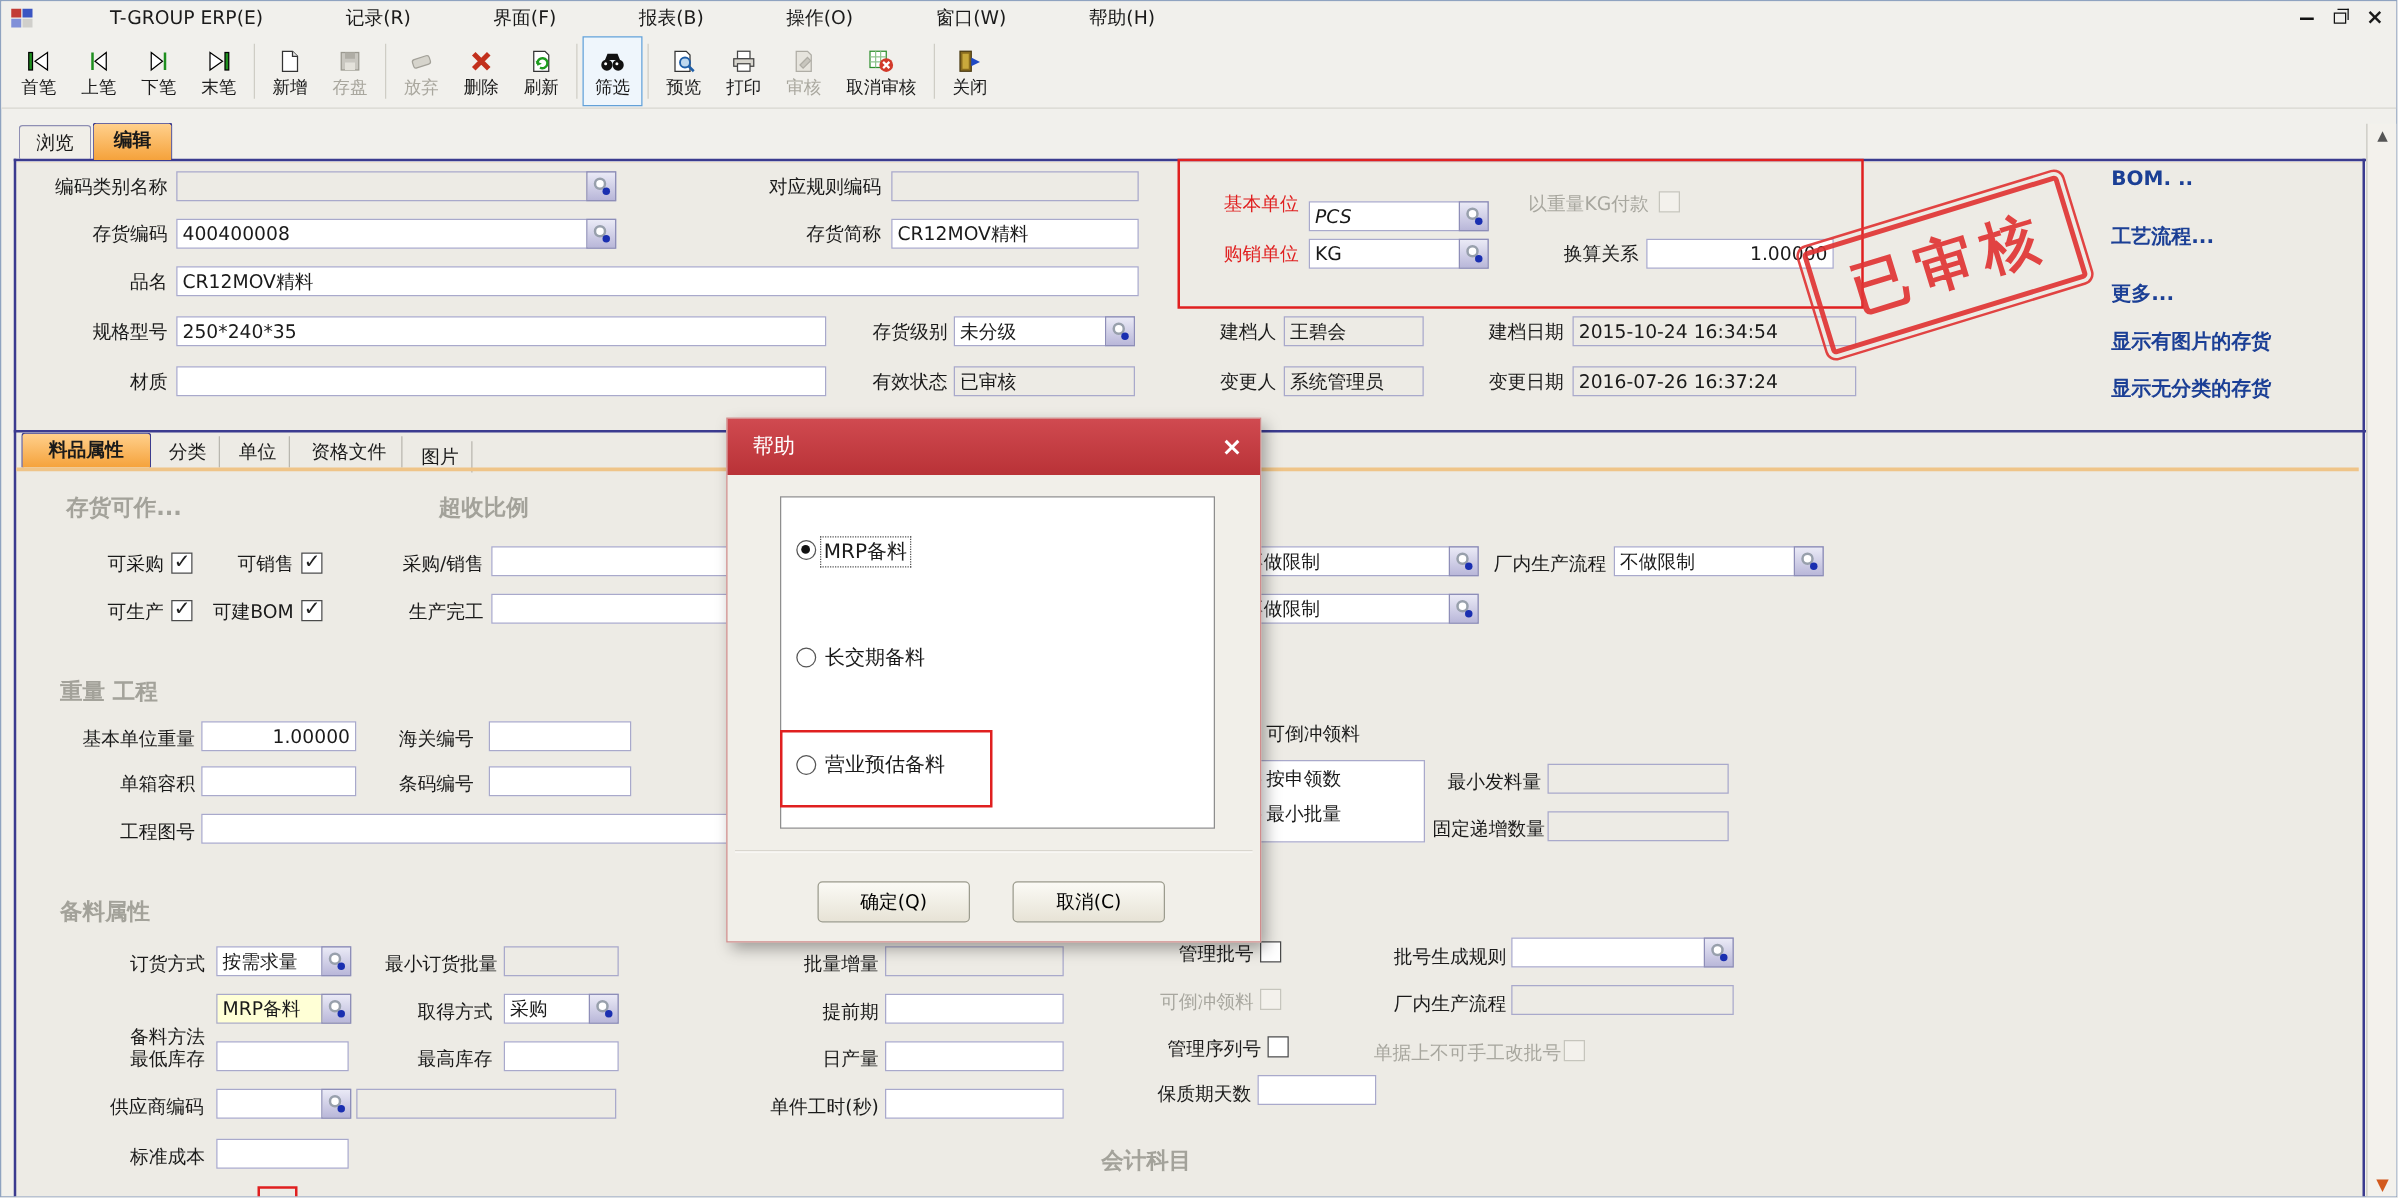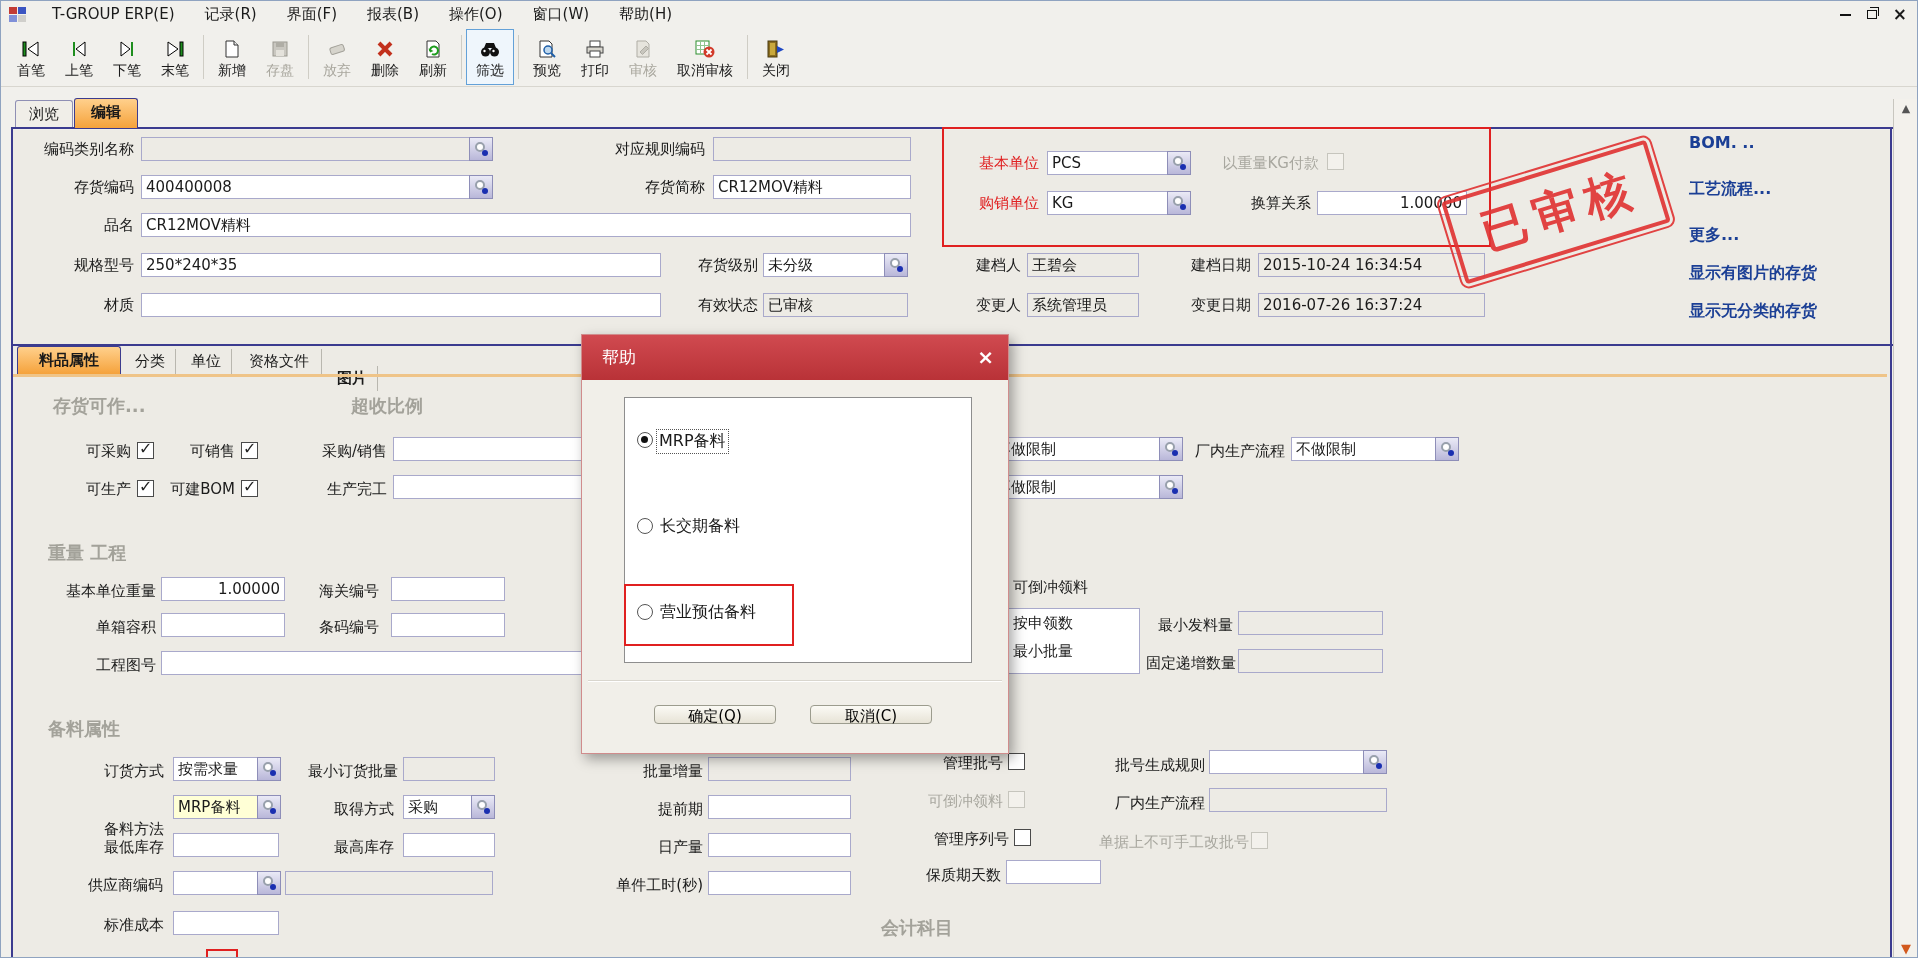--- a/index.html
+++ b/index.html
@@ -1,21 +1,21 @@
 <!DOCTYPE html>
 <html><head>
 <meta charset="utf-8">
 <style>
   html,body{margin:0;padding:0;}
   .screen{position:relative;width:1918px;height:958px;background:#F1F0EC;
     border:1px solid #8FA3C0;box-sizing:border-box;overflow:hidden;
     font-family:"DejaVu Sans","Liberation Sans",sans-serif;color:#1A1A1A;}
   
   .menubar{position:absolute;left:0;top:0;width:100%;height:27px;background:#F1F0EC;
-    display:flex;align-items:center;font-size:15px;}
+    display:flex;align-items:center;font-size:15px;gap:36px;}
   .appicon{position:relative;width:18px;height:16px;margin:0 10px 0 8px;}
   .appicon i{position:absolute;width:8px;height:7px;}
   .mi{padding:0 15px;line-height:27px;cursor:default;white-space:nowrap;}
   .winctl{position:absolute;right:10px;top:0;height:27px;display:flex;align-items:center;gap:16px;}
   .wmin{width:11px;height:2px;background:#111;}
   .wres{width:10px;height:9px;border:1.5px solid #111;box-sizing:border-box;position:relative;}
   .wres::before{content:"";position:absolute;left:2px;top:-4px;width:8px;height:8px;border:1.5px solid #111;border-bottom:none;border-left:none;}
   .wclose{font-size:17px;font-weight:bold;line-height:27px;}
   
   .toolbar{position:absolute;left:0;top:27px;width:100%;height:59px;background:#F1F0EC;
@@ -73,21 +73,21 @@
   
   .dialog{position:absolute;left:580px;top:333px;width:428px;height:420px;z-index:50;
     background:#F1EFE9;border:1px solid #D08C8C;box-shadow:4px 5px 12px rgba(0,0,0,.35);box-sizing:border-box;}
   .dlg-title{position:absolute;left:0;top:0;width:100%;height:45px;
     background:linear-gradient(180deg,#D04A50,#B93237);color:#fff;font-size:17px;line-height:45px;box-sizing:border-box;padding-left:20px;}
   .dlg-x{position:absolute;right:14px;top:0;font-size:20px;line-height:45px;font-weight:bold;}
   .dlg-list{position:absolute;left:42px;top:62px;width:348px;height:266px;background:#fff;border:1px solid #8E8E8E;box-sizing:border-box;}
   .optlbl{position:absolute;font-size:16px;white-space:nowrap;}
   .optlbl.focus{border:1px dotted #555;padding:1px 2px;}
   .dlg-sep{position:absolute;left:6px;right:6px;top:345px;height:1px;background:#D9D6CE;box-shadow:0 1px 0 #FFF;}
-  .dlg-btn{position:absolute;height:19px;width:122px;background:linear-gradient(180deg,#FBFAF5,#E7E3D6);
+  .dlg-btn{position:absolute;height:33px;width:122px;background:linear-gradient(180deg,#FBFAF5,#E7E3D6);
     border:1px solid #9C9C8E;border-radius:4px;font-size:15px;font-family:inherit;}
   
   .scroll{position:absolute;left:1892px;top:98px;width:25px;height:860px;background:#F3F1EC;border-left:1px solid #C8C6BF;box-sizing:border-box;}
   .sbtn{position:absolute;left:0;width:100%;height:20px;text-align:center;font-size:11px;line-height:20px;color:#555;}
   .sbtn.down{bottom:0;color:#D2591D;font-size:13px;}
 </style>
 </head>
 <body>
 
 <div class="screen">
@@ -328,21 +328,21 @@
   <div class="fld dis" style="left:1026px;top:292px;width:112px;">
       <span class="val">系统管理员</span>
     </div>
   <div class="lbl" style="left:1152px;top:292px;width:98px;">变更日期</div>
   <div class="fld dis" style="left:1257px;top:292px;width:227px;">
       <span class="val">2016-07-26 16:37:24</span>
     </div>
 
   <div class="redbox" style="left:941px;top:126px;width:545px;height:116px;"></div>
   <div class="lbl red" style="left:950px;top:150px;width:88px;">基本单位</div>
-  <div class="fld haslk" style="left:1046px;top:150px;width:144px;">
+  <div class="fld haslk" style="left:1046px;top:160px;width:144px;font-style:italic;">
       <span class="val">PCS</span>
       <span class="lk"></span>
     </div>
   <div class="lbl gray" style="left:1198px;top:150px;width:120px;">以重量KG付款</div>
   <span class="cb gd" style="left:1326px;top:152px;"></span>
   <div class="lbl red" style="left:950px;top:190px;width:88px;">购销单位</div>
   <div class="fld haslk" style="left:1046px;top:190px;width:144px;">
       <span class="val">KG</span>
       <span class="lk"></span>
     </div>
@@ -357,21 +357,21 @@
   <div class="link" style="left:1688px;top:262px;">显示有图片的存货</div>
   <div class="link" style="left:1688px;top:300px;">显示无分类的存货</div>
 
   <div class="stamp">已审核</div>
 
   <div class="hnavy" style="left:10px;top:343px;width:1882px;height:2px;"></div>
   <div class="stab active" style="left:16px;top:345px;width:102px;">料品属性</div>
   <div class="stab" style="left:124px;top:348px;width:50px;">分类</div>
   <div class="stab" style="left:180px;top:348px;width:50px;">单位</div>
   <div class="stab" style="left:236px;top:348px;width:84px;">资格文件</div>
-  <div class="stab" style="left:326px;top:365px;width:50px;font-weight:bold;">图片</div>
+  <div class="stab" style="left:326px;top:352px;width:50px;">图片</div>
   <div class="htan" style="left:12px;top:373px;width:1874px;height:3px;"></div>
 
   <div class="sec" style="left:52px;top:393px;">存货可作...</div>
   <div class="sec" style="left:350px;top:393px;">超收比例</div>
   <div class="lbl" style="left:60px;top:438px;width:70px;">可采购</div>
   <span class="cb on" style="left:136px;top:441px;"></span>
   <div class="lbl" style="left:168px;top:438px;width:66px;">可销售</div>
   <span class="cb on" style="left:240px;top:441px;"></span>
   <div class="lbl" style="left:300px;top:438px;width:86px;">采购/销售</div>
   <div class="fld" style="left:392px;top:436px;width:240px;">

